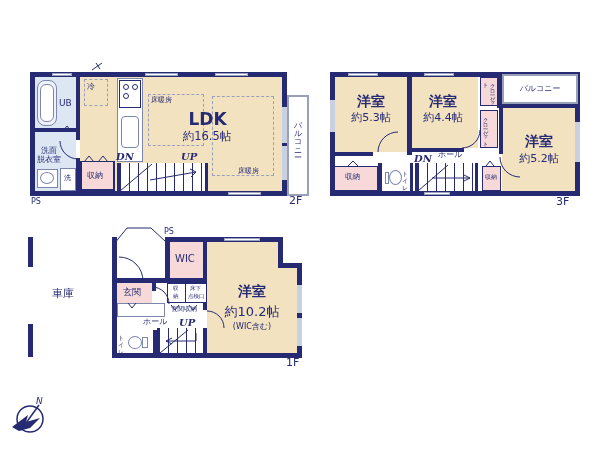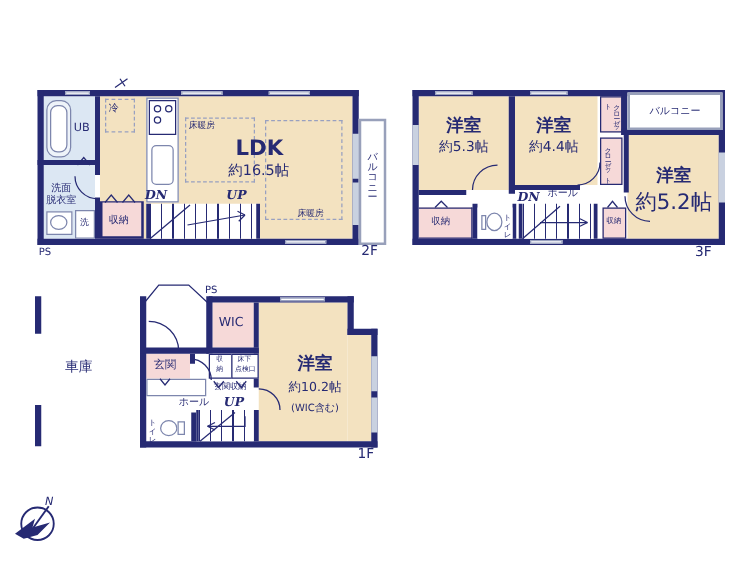--- a/index.html
+++ b/index.html
@@ -119,21 +119,21 @@
   <div class="win" style="left:424px;top:73px;width:30px;height:3px;"></div>
   <div class="wing" style="left:330px;top:100px;width:5px;height:32px;"></div>
   <div class="wing" style="left:575px;top:122px;width:5px;height:40px;"></div>
   <div class="win" style="left:424px;top:192px;width:26px;height:3px;"></div>
 
   <div class="lbl c b" style="left:340px;top:93px;width:62px;font-size:14px;">洋室</div>
   <div class="lbl c" style="left:337px;top:112px;width:68px;font-size:11px;">約5.3帖</div>
   <div class="lbl c b" style="left:412px;top:93px;width:62px;font-size:14px;">洋室</div>
   <div class="lbl c" style="left:409px;top:112px;width:68px;font-size:11px;">約4.4帖</div>
   <div class="lbl c b" style="left:510px;top:133px;width:58px;font-size:14px;">洋室</div>
-  <div class="lbl c" style="left:507px;top:153px;width:64px;font-size:17px;">約5.2帖</div>
+  <div class="lbl c" style="left:507px;top:153px;width:64px;font-size:11px;">約5.2帖</div>
   <div class="lbl v" style="left:482px;top:79px;font-size:5.5px;height:26px;line-height:7px;">クローゼット</div>
   <div class="lbl v" style="left:482px;top:113px;font-size:5.5px;height:33px;line-height:7px;">クローゼット</div>
   <div class="lbl" style="left:438px;top:150px;font-size:8px;">ホール</div>
   <div class="lbl it" style="left:414px;top:153px;font-size:10px;">DN</div>
   <div class="lbl" style="left:345px;top:173px;font-size:7.5px;">収納</div>
   <div class="lbl" style="left:485px;top:174px;font-size:6px;">収納</div>
   <div class="lbl" style="left:556px;top:196px;font-size:11px;">3F</div>
 
   <div class="fill pink" style="left:170px;top:242px;width:33px;height:36px;"></div>
   <div class="fill beige" style="left:207px;top:242px;width:71px;height:111px;"></div>
@@ -176,21 +176,21 @@
   <div class="lbl" style="left:175px;top:253px;font-size:10px;">WIC</div>
   <div class="lbl" style="left:123px;top:287px;font-size:9px;">玄関</div>
   <div class="lbl" style="left:173px;top:285px;font-size:5.5px;">収</div>
   <div class="lbl" style="left:173px;top:293px;font-size:5.5px;">納</div>
   <div class="lbl" style="left:190px;top:285px;font-size:5.5px;">床下</div>
   <div class="lbl" style="left:188px;top:293px;font-size:5.5px;">点検口</div>
   <div class="lbl" style="left:127px;top:306px;font-size:6.5px;margin-left:44px;">玄関収納</div>
   <div class="lbl" style="left:143px;top:317px;font-size:8px;">ホール</div>
   <div class="lbl it" style="left:179px;top:317px;font-size:10px;">UP</div>
   <div class="lbl c b" style="left:222px;top:283px;width:60px;font-size:14px;">洋室</div>
-  <div class="lbl c" style="left:215px;top:305px;width:74px;font-size:10px;">約10.2帖</div>
+  <div class="lbl c" style="left:215px;top:305px;width:74px;font-size:13px;">約10.2帖</div>
   <div class="lbl c" style="left:224px;top:322px;width:56px;font-size:8px;">(WIC含む)</div>
   <div class="lbl" style="left:286px;top:357px;font-size:11px;">1F</div>
 
 
   <svg class="overlay" width="600" height="450" viewBox="0 0 600 450">
     <g stroke="#262a73" fill="none" stroke-width="1">
 
       <path d="M 60,141 A 18,18 0 0 0 78,159"></path>
 
       <path d="M 84,162 L 89,156 L 94,162"></path>

